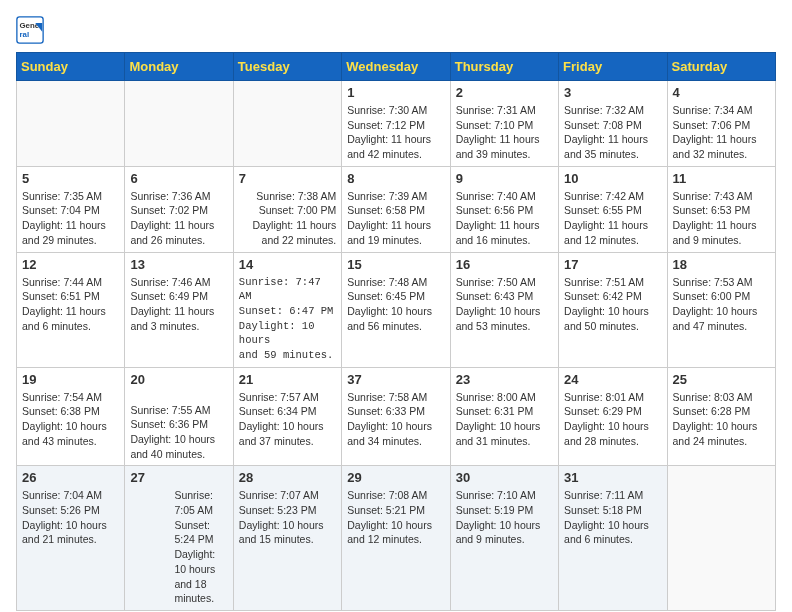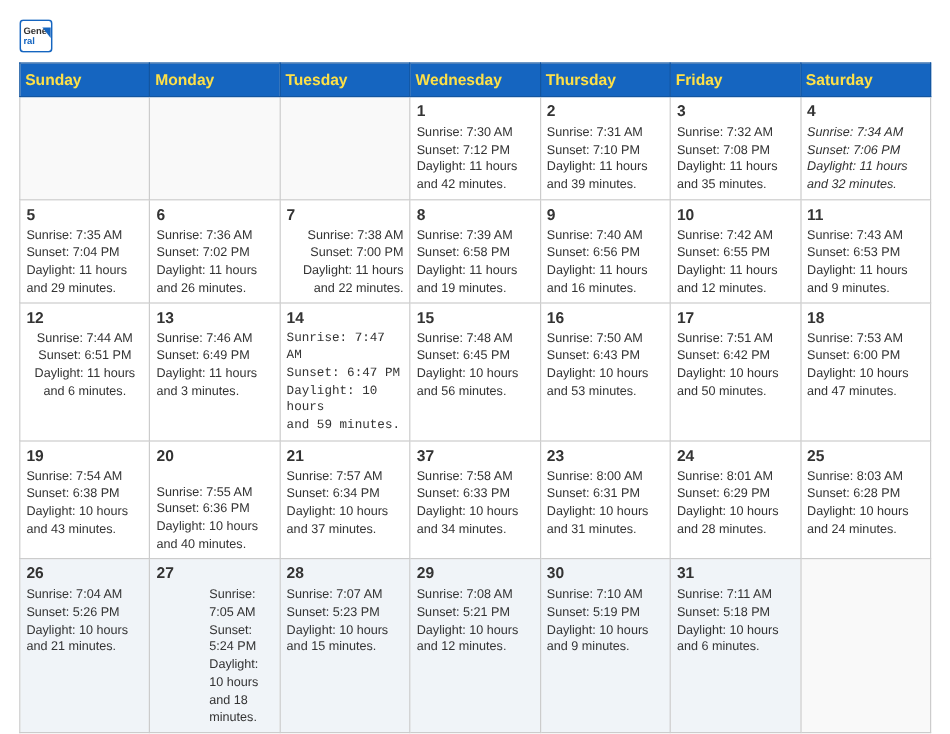--- a/index.html
+++ b/index.html
@@ -140,21 +140,21 @@
         </td>
         <td>
           <span class="day-number">3</span>
           <div class="day-info" style="white-space: pre-line;">Sunrise: 7:32 AM
 Sunset: 7:08 PM
 Daylight: 11 hours
 and 35 minutes.</div>
         </td>
         <td>
           <span class="day-number">4</span>
-          <div class="day-info" style="white-space: pre-line; font-style: italic;">Sunrise: 7:34 AM
+          <div class="day-info" style="white-space: pre-line;">Sunrise: 7:34 AM
 Sunset: 7:06 PM
 Daylight: 11 hours
 and 32 minutes.</div>
         </td>
       </tr>
       <tr>
         <td>
           <span class="day-number">5</span>
           <div class="day-info" style="white-space: pre-line;">Sunrise: 7:35 AM
 Sunset: 7:04 PM
@@ -200,21 +200,21 @@
           <span class="day-number">11</span>
           <div class="day-info" style="white-space: pre-line;">Sunrise: 7:43 AM
 Sunset: 6:53 PM
 Daylight: 11 hours
 and 9 minutes.</div>
         </td>
       </tr>
       <tr>
         <td>
           <span class="day-number">12</span>
-          <div class="day-info" style="white-space: pre-line; text-align: center;">Sunrise: 7:44 AM
+          <div class="day-info" style="white-space: pre-line;">Sunrise: 7:44 AM
 Sunset: 6:51 PM
 Daylight: 11 hours
 and 6 minutes.</div>
         </td>
         <td>
           <span class="day-number">13</span>
           <div class="day-info" style="white-space: pre-line;">Sunrise: 7:46 AM
 Sunset: 6:49 PM
 Daylight: 11 hours
 and 3 minutes.</div>

